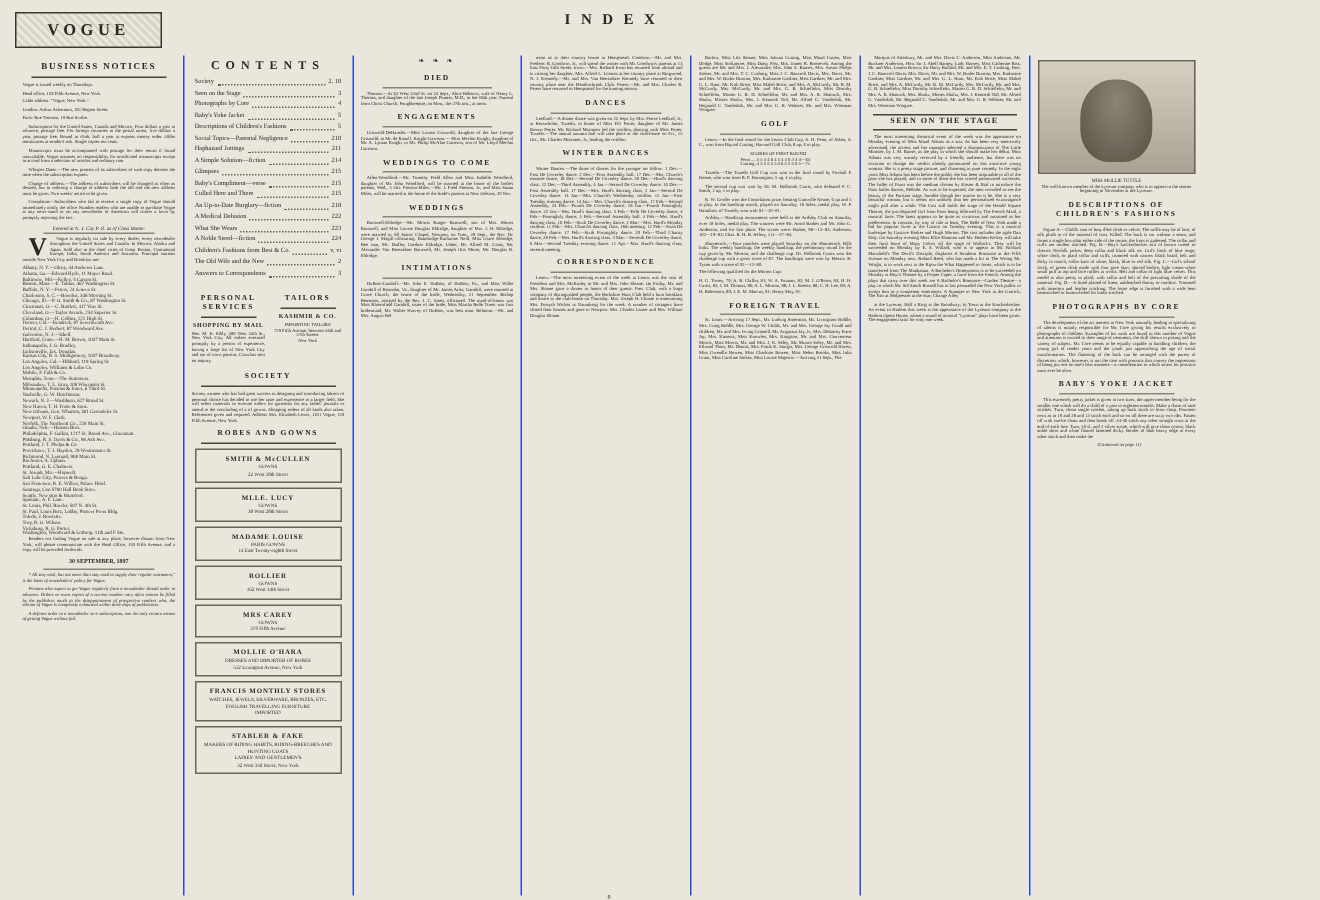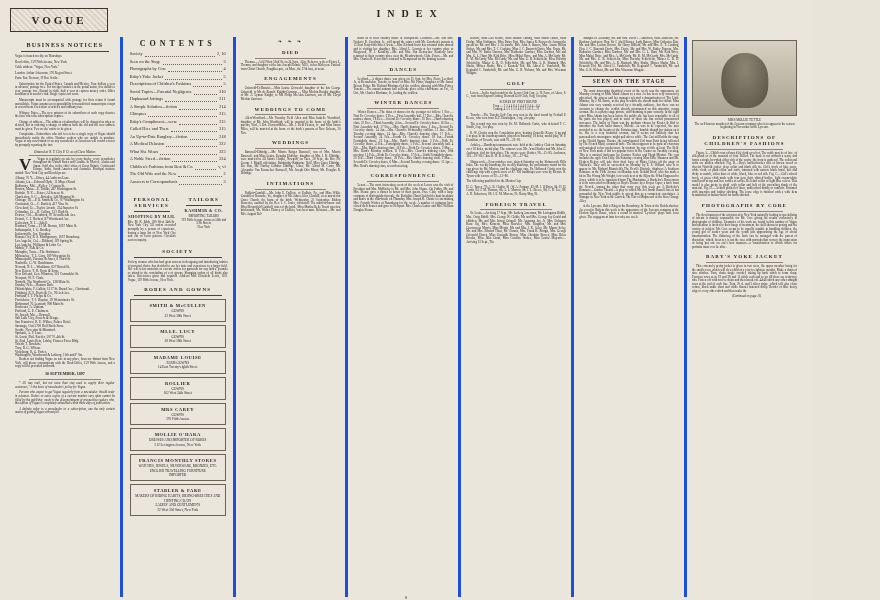--- a/index.html
+++ b/index.html
@@ -38,21 +38,21 @@
     margin-top:3px;
   }
   .col{
     width:146px;
     padding:0 5px;
     box-sizing:border-box;
     font-size:3.4px;
     line-height:1.18;
     text-align:justify;
     overflow:hidden;
-    border-right:3px solid #1d4ed8;
+    border-right:1px solid #1d4ed8;
   }
   .col:last-child{border-right:none;}
   .col.wide{width:150px;}
   .sec-head{
     text-align:center;
     font-size:6px;
     letter-spacing:1.2px;
     font-weight:bold;
     margin:5px 0 2px 0;
     text-transform:uppercase;

